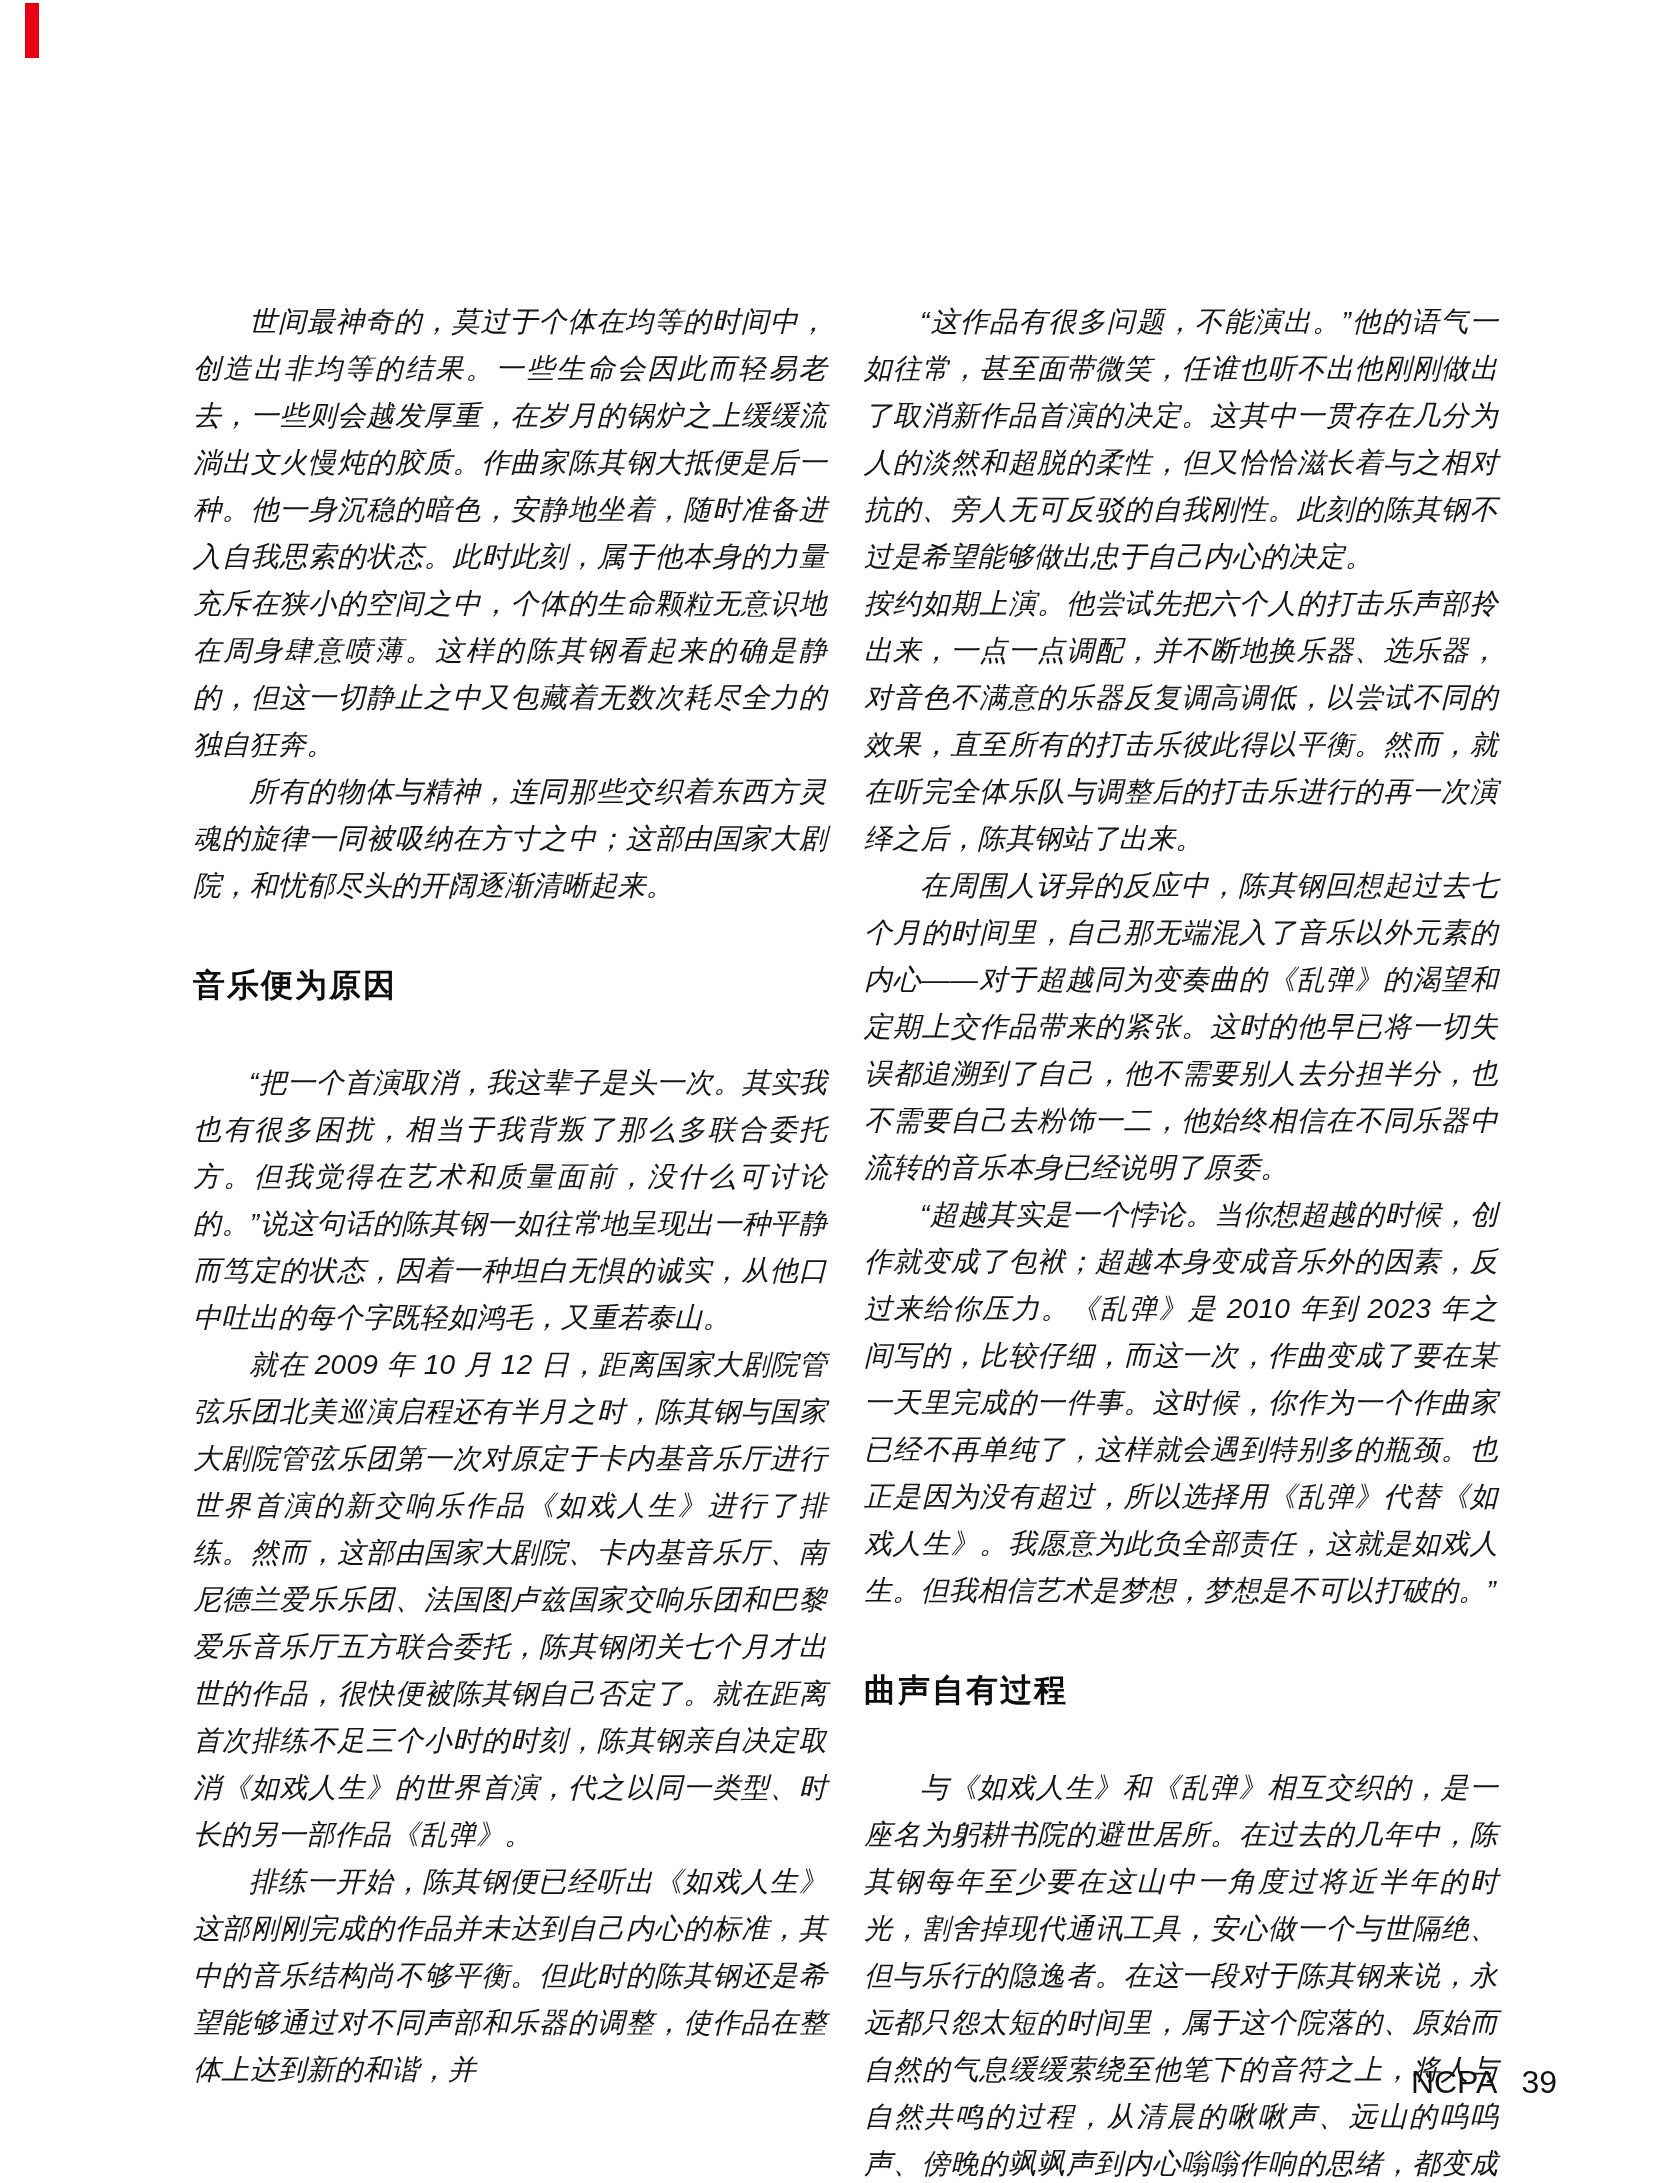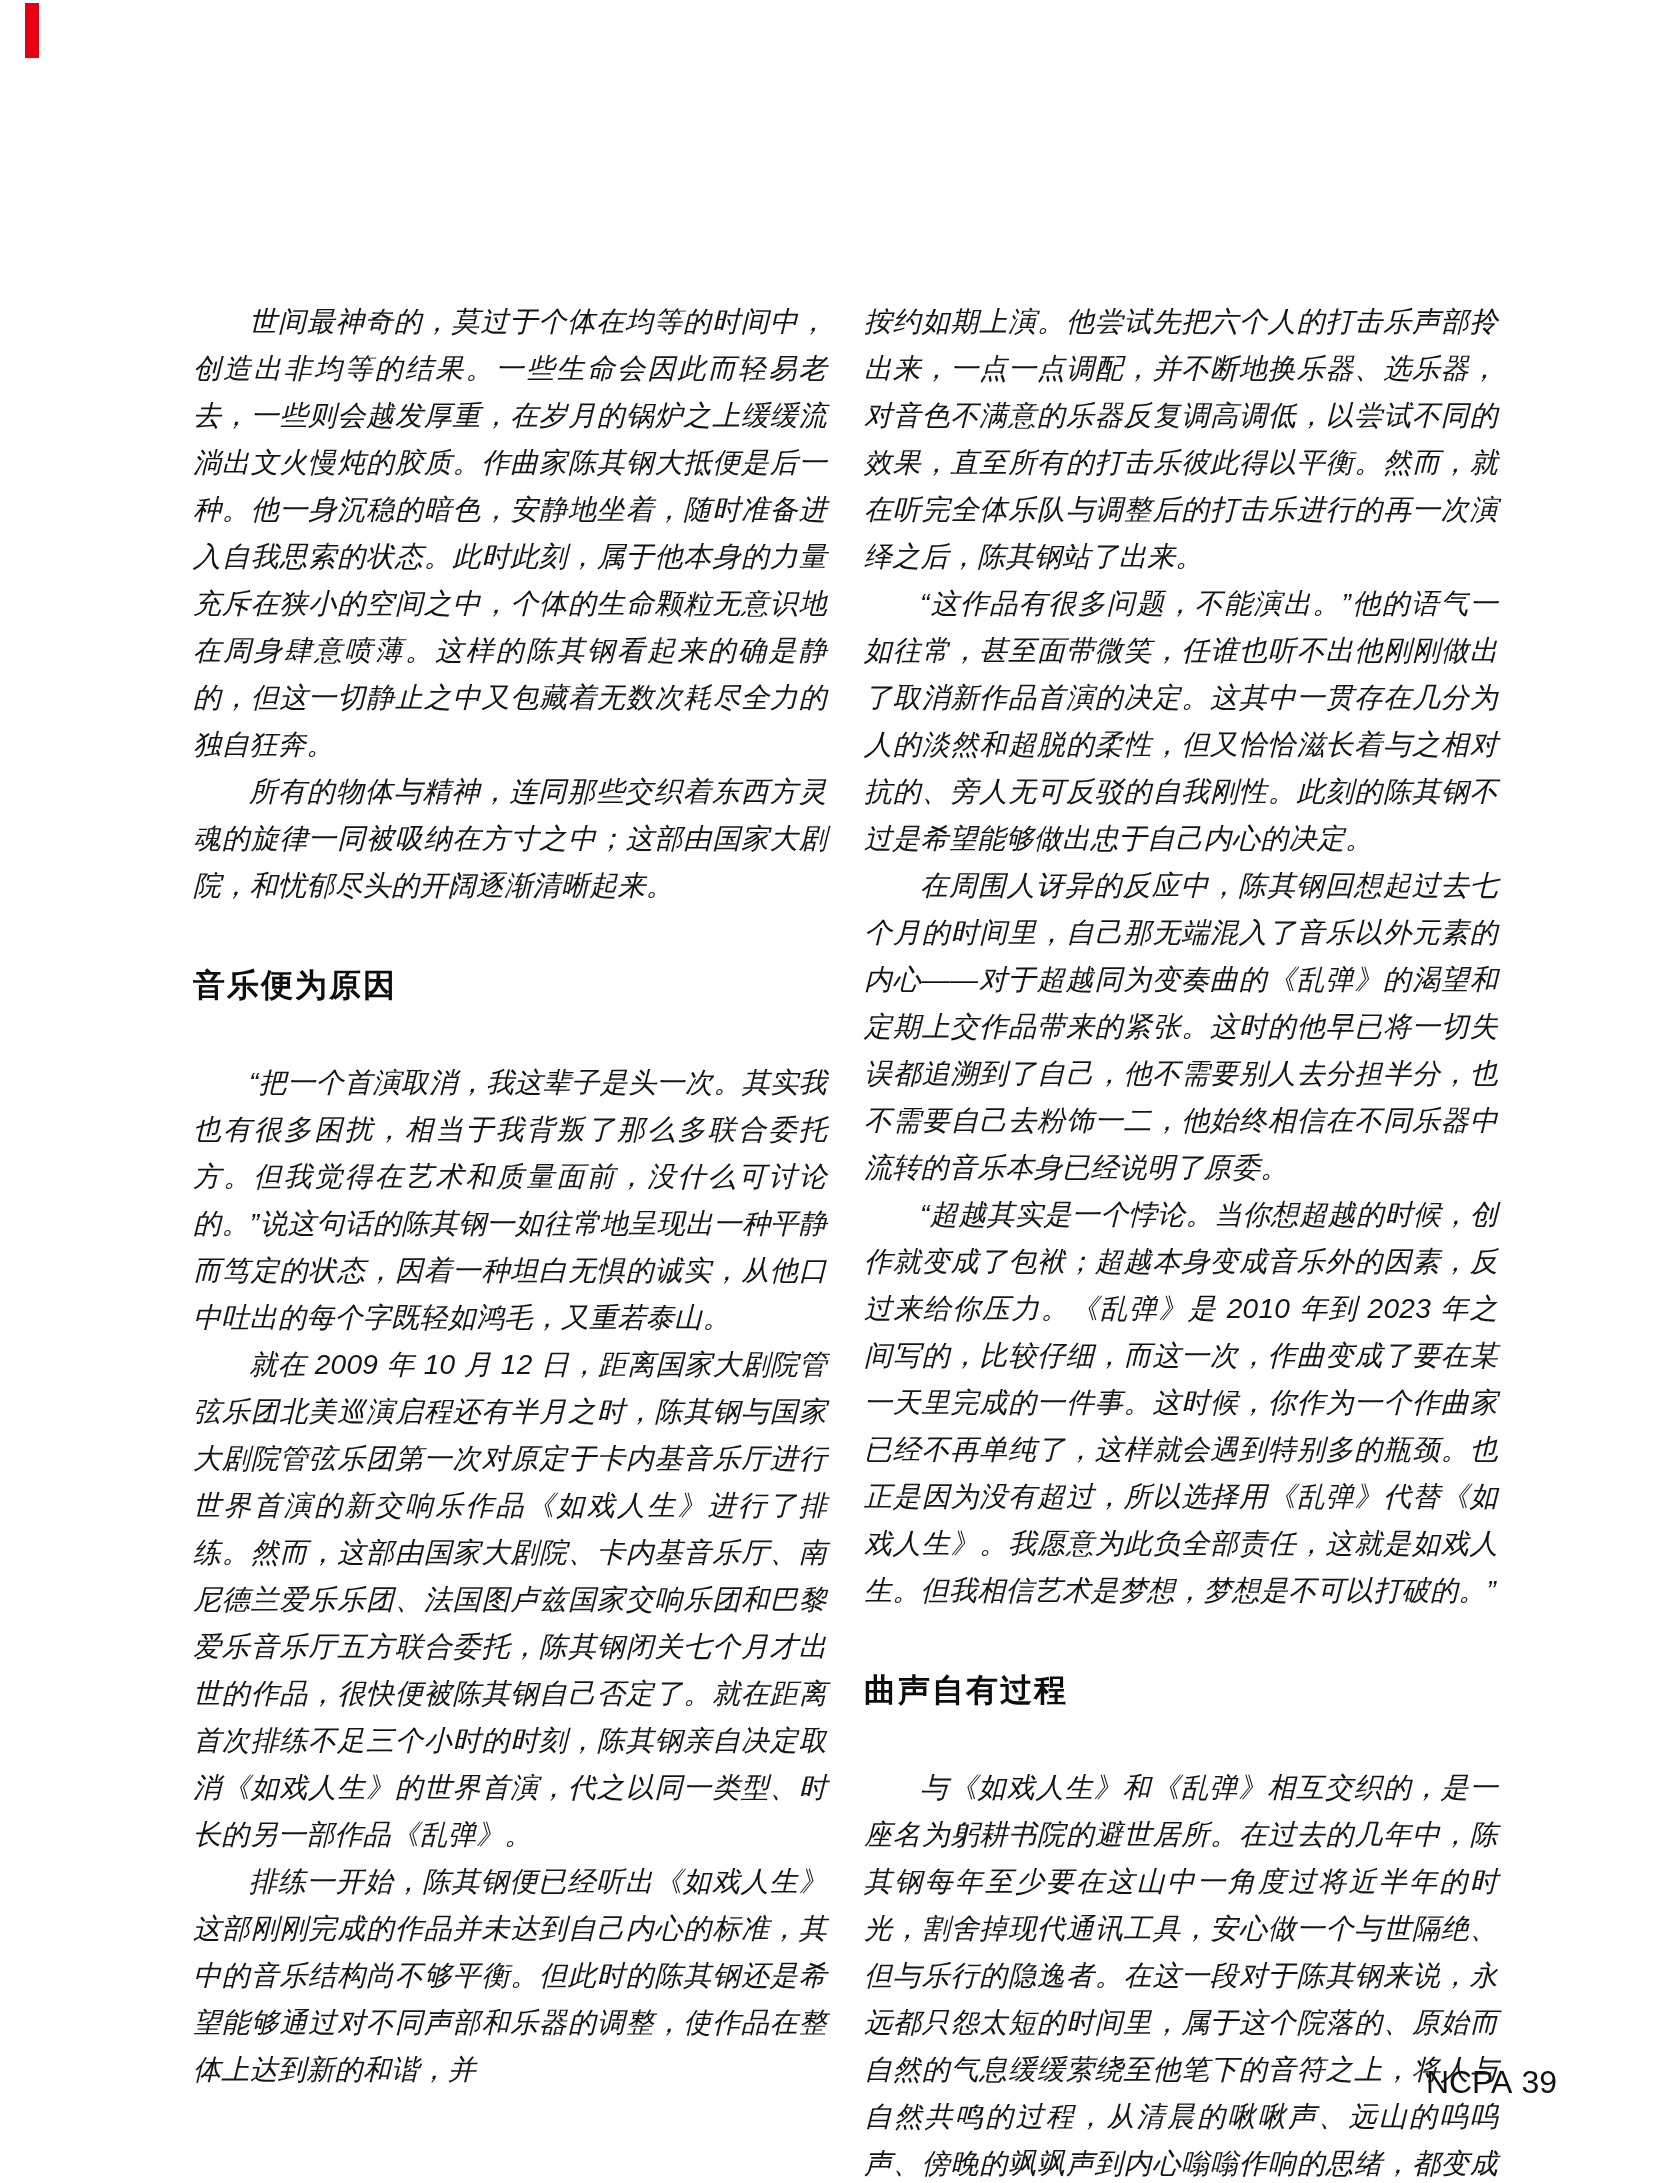--- a/index.html
+++ b/index.html
@@ -58,42 +58,42 @@
   .page-footer {
     position: absolute;
     top: 2066px;
     right: 119px;
     font-size: 32px;
     line-height: 32px;
     color: #111111;
     white-space: nowrap;
   }
   .page-footer .page-number {
-    margin-left: 9px;
+    margin-left: 24px;
   }
 </style>
 </head>
 <body>
 
 <div class="corner-mark"></div>
 
 <main class="content">
 
   <section class="col">
     <p class="para indent">世间最神奇的，莫过于个体在均等的时间中，创造出非均等的结果。一些生命会因此而轻易老去，一些则会越发厚重，在岁月的锅炉之上缓缓流淌出文火慢炖的胶质。作曲家陈其钢大抵便是后一种。他一身沉稳的暗色，安静地坐着，随时准备进入自我思索的状态。此时此刻，属于他本身的力量充斥在狭小的空间之中，个体的生命颗粒无意识地在周身肆意喷薄。这样的陈其钢看起来的确是静的，但这一切静止之中又包藏着无数次耗尽全力的独自狂奔。</p>
     <p class="para indent">所有的物体与精神，连同那些交织着东西方灵魂的旋律一同被吸纳在方寸之中；这部由国家大剧院，和忧郁尽头的开阔逐渐清晰起来。</p>
     <h2 class="heading">音乐便为原因</h2>
     <p class="para indent">“把一个首演取消，我这辈子是头一次。其实我也有很多困扰，相当于我背叛了那么多联合委托方。但我觉得在艺术和质量面前，没什么可讨论的。”说这句话的陈其钢一如往常地呈现出一种平静而笃定的状态，因着一种坦白无惧的诚实，从他口中吐出的每个字既轻如鸿毛，又重若泰山。</p>
     <p class="para indent">就在 2009 年 10 月 12 日，距离国家大剧院管弦乐团北美巡演启程还有半月之时，陈其钢与国家大剧院管弦乐团第一次对原定于卡内基音乐厅进行世界首演的新交响乐作品《如戏人生》进行了排练。然而，这部由国家大剧院、卡内基音乐厅、南尼德兰爱乐乐团、法国图卢兹国家交响乐团和巴黎爱乐音乐厅五方联合委托，陈其钢闭关七个月才出世的作品，很快便被陈其钢自己否定了。就在距离首次排练不足三个小时的时刻，陈其钢亲自决定取消《如戏人生》的世界首演，代之以同一类型、时长的另一部作品《乱弹》。</p>
     <p class="para indent">排练一开始，陈其钢便已经听出《如戏人生》这部刚刚完成的作品并未达到自己内心的标准，其中的音乐结构尚不够平衡。但此时的陈其钢还是希望能够通过对不同声部和乐器的调整，使作品在整体上达到新的和谐，并</p>
   </section>
 
   <section class="col">
+    <p class="para indent">“这作品有很多问题，不能演出。”他的语气一如往常，甚至面带微笑，任谁也听不出他刚刚做出了取消新作品首演的决定。这其中一贯存在几分为人的淡然和超脱的柔性，但又恰恰滋长着与之相对抗的、旁人无可反驳的自我刚性。此刻的陈其钢不过是希望能够做出忠于自己内心的决定。</p>
     <p class="para">按约如期上演。他尝试先把六个人的打击乐声部拎出来，一点一点调配，并不断地换乐器、选乐器，对音色不满意的乐器反复调高调低，以尝试不同的效果，直至所有的打击乐彼此得以平衡。然而，就在听完全体乐队与调整后的打击乐进行的再一次演绎之后，陈其钢站了出来。</p>
-    <p class="para indent">“这作品有很多问题，不能演出。”他的语气一如往常，甚至面带微笑，任谁也听不出他刚刚做出了取消新作品首演的决定。这其中一贯存在几分为人的淡然和超脱的柔性，但又恰恰滋长着与之相对抗的、旁人无可反驳的自我刚性。此刻的陈其钢不过是希望能够做出忠于自己内心的决定。</p>
     <p class="para indent">在周围人讶异的反应中，陈其钢回想起过去七个月的时间里，自己那无端混入了音乐以外元素的内心——对于超越同为变奏曲的《乱弹》的渴望和定期上交作品带来的紧张。这时的他早已将一切失误都追溯到了自己，他不需要别人去分担半分，也不需要自己去粉饰一二，他始终相信在不同乐器中流转的音乐本身已经说明了原委。</p>
     <p class="para indent">“超越其实是一个悖论。当你想超越的时候，创作就变成了包袱；超越本身变成音乐外的因素，反过来给你压力。《乱弹》是 2010 年到 2023 年之间写的，比较仔细，而这一次，作曲变成了要在某一天里完成的一件事。这时候，你作为一个作曲家已经不再单纯了，这样就会遇到特别多的瓶颈。也正是因为没有超过，所以选择用《乱弹》代替《如戏人生》。我愿意为此负全部责任，这就是如戏人生。但我相信艺术是梦想，梦想是不可以打破的。”</p>
     <h2 class="heading">曲声自有过程</h2>
     <p class="para indent">与《如戏人生》和《乱弹》相互交织的，是一座名为躬耕书院的避世居所。在过去的几年中，陈其钢每年至少要在这山中一角度过将近半年的时光，割舍掉现代通讯工具，安心做一个与世隔绝、但与乐行的隐逸者。在这一段对于陈其钢来说，永远都只怨太短的时间里，属于这个院落的、原始而自然的气息缓缓萦绕至他笔下的音符之上，将人与自然共鸣的过程，从清晨的啾啾声、远山的呜呜声、傍晚的飒飒声到内心嗡嗡作响的思绪，都变成了能够跃动在人造物器之上的旋律。</p>
   </section>
 
 </main>
 
 <footer class="page-footer">
   <span class="magazine-name">NCPA</span><span class="page-number">39</span>

